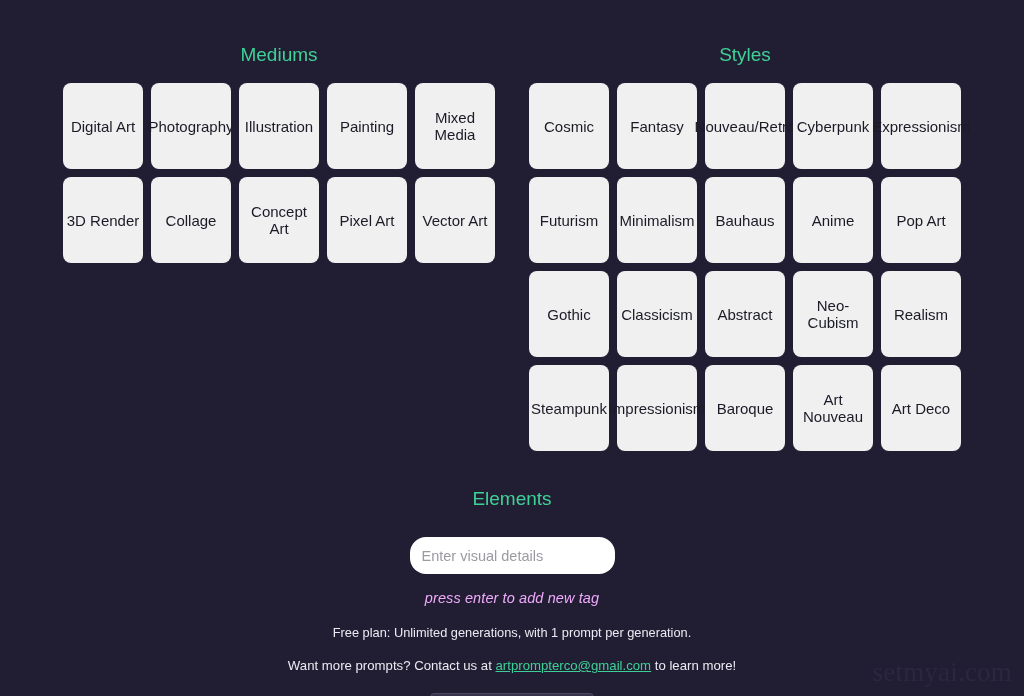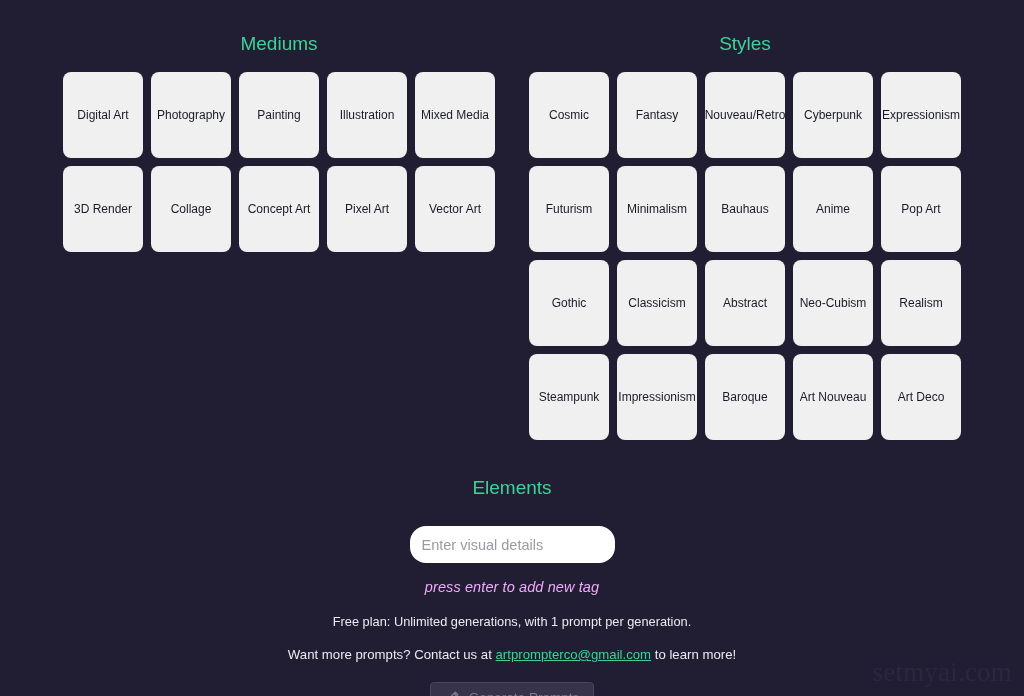--- a/index.html
+++ b/index.html
@@ -8,21 +8,21 @@
     background: #211e33;
     font-family: "Liberation Sans", sans-serif;
     overflow: hidden;
   }
   .page { position: relative; width: 1024px; height: 696px; }
 
   .columns {
     display: flex;
     justify-content: center;
     gap: 22px;
-    padding-top: 30px;
+    padding-top: 41px;
   }
   .column { width: 444px; }
 
   .section-title {
     text-align: center;
     color: #3ed197;
     font-size: 19px;
     font-weight: 400;
     line-height: 28px;
     margin-bottom: 14px;
@@ -36,21 +36,21 @@
   }
   .tile {
     height: 86px;
     background: #f0f0f0;
     border-radius: 8px;
     display: flex;
     align-items: center;
     justify-content: center;
     text-align: center;
     color: #1b1b27;
-    font-size: 12px;
+    font-size: 15px;
     line-height: 17px;
     padding: 2px 1px;
     cursor: pointer;
     white-space: nowrap;
     overflow: visible;
   }
   .tile.wrap { white-space: normal; }
 
   .elements {
     margin-top: 34px;
@@ -132,22 +132,22 @@
 
 <div class="page">
 
   <div class="columns">
 
     <div class="column">
       <div class="section-title">Mediums</div>
       <div class="tile-grid">
           <div class="tile wrap">Digital Art</div>
           <div class="tile">Photography</div>
+          <div class="tile">Illustration</div>
           <div class="tile">Painting</div>
-          <div class="tile">Illustration</div>
           <div class="tile wrap">Mixed Media</div>
           <div class="tile wrap">3D Render</div>
           <div class="tile">Collage</div>
           <div class="tile wrap">Concept Art</div>
           <div class="tile wrap">Pixel Art</div>
           <div class="tile wrap">Vector Art</div>
         </div>
     </div>
 
     <div class="column">

